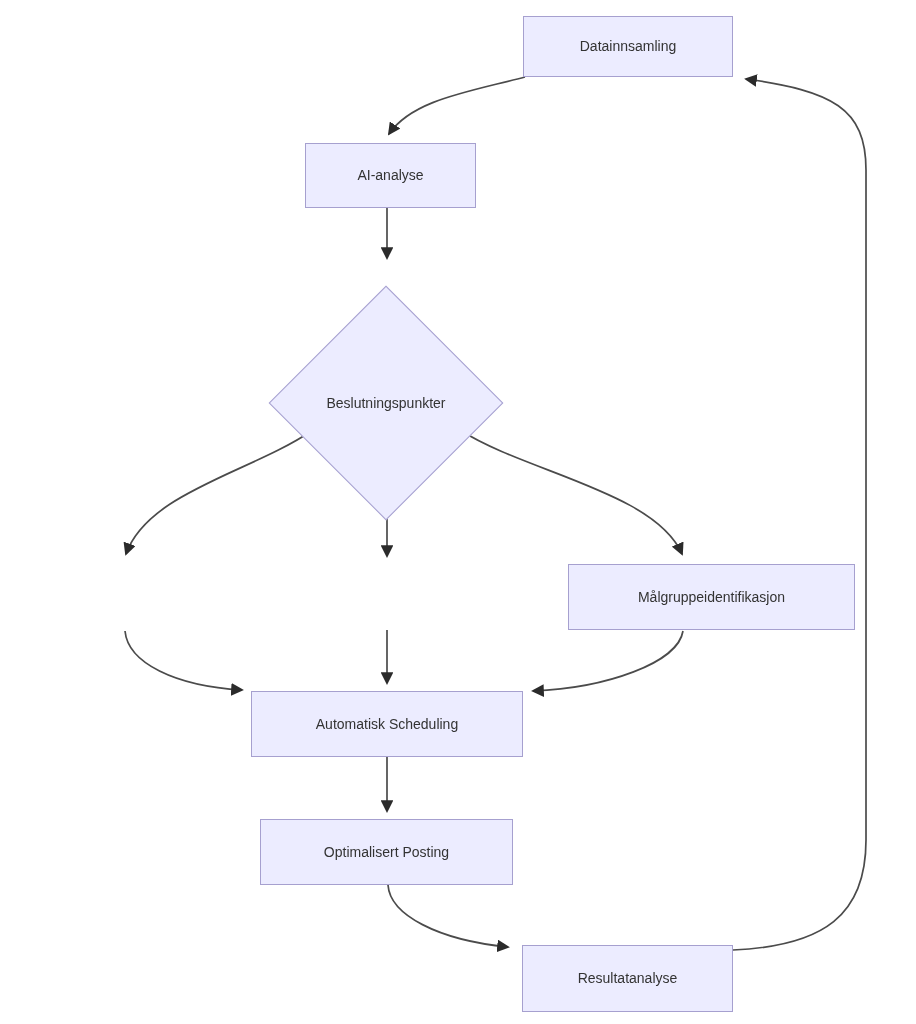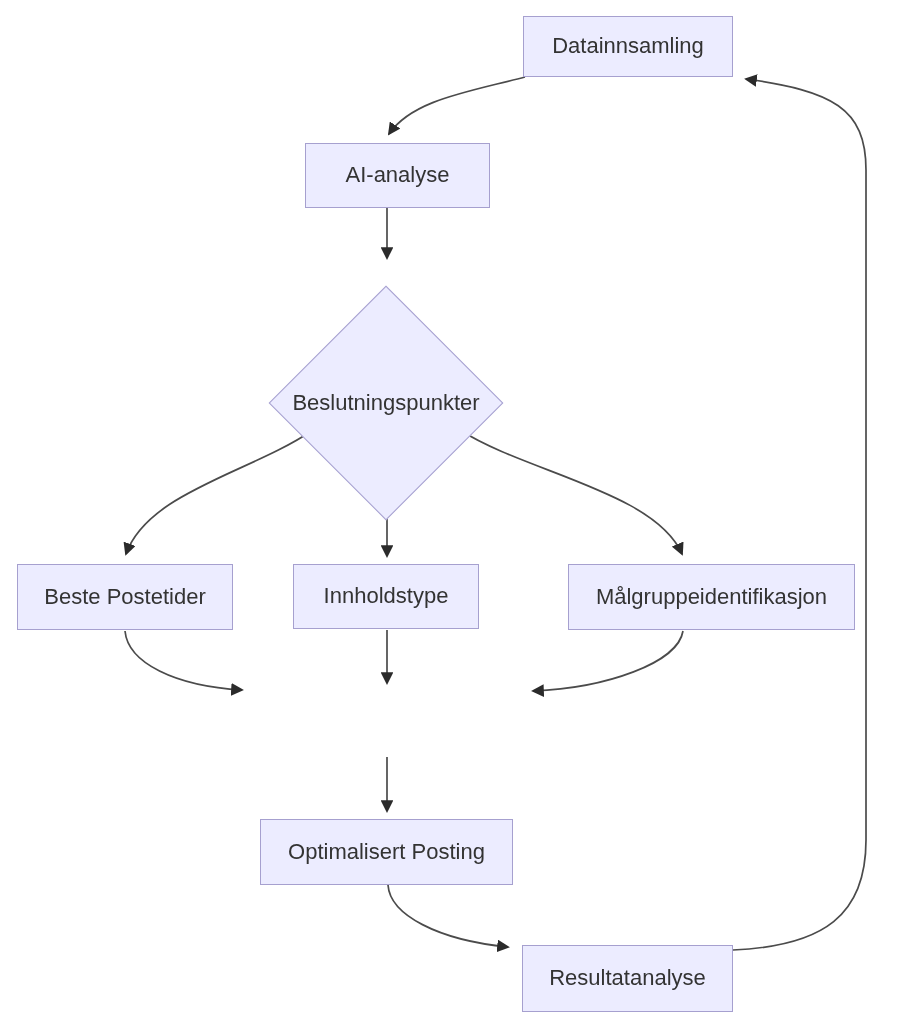--- a/index.html
+++ b/index.html
@@ -11,24 +11,24 @@
     --arrowhead-color:#2B2B2B;
   }
   *{margin:0;padding:0;box-sizing:border-box;}
   html,body{width:916px;height:1024px;background:var(--background);
     font-family:"Liberation Sans","DejaVu Sans",sans-serif;}
   .canvas{position:relative;width:916px;height:1024px;background:var(--background);overflow:hidden;}
   svg.edges{position:absolute;left:0;top:0;width:916px;height:1024px;pointer-events:none;}
   svg.edges path.edge{fill:none;stroke:var(--edge-color);stroke-width:1.7px;}
   .node{position:absolute;display:flex;align-items:center;justify-content:center;
     background:var(--node-fill);border:1.5px solid var(--node-border);
-    color:var(--text-color);font-size:22px;text-align:left;line-height:1.2;}
+    color:var(--text-color);font-size:14px;text-align:left;line-height:1.2;}
   
   #n-datainnsamling{left:523px;top:16px;width:210px;height:61px;}
-  #n-ai-analyse{left:305px;top:143px;width:185px;height:65px;}
+  #n-ai-analyse{left:305px;top:143px;width:171px;height:65px;}
   #n-beste-postetider{left:17px;top:564px;width:216px;height:66px;}
   #n-innholdstype{left:293px;top:564px;width:186px;height:65px;}
   #n-malgruppe{left:568px;top:564px;width:287px;height:66px;}
   #n-automatisk{left:251px;top:691px;width:272px;height:66px;}
   #n-optimalisert{left:260px;top:819px;width:253px;height:66px;}
   #n-resultatanalyse{left:522px;top:945px;width:211px;height:67px;}
   
   #n-beslutning{left:269px;top:286px;width:234px;height:234px;background:transparent;border:none;}
   #n-beslutning .diamond-shape{position:absolute;left:50%;top:50%;width:166px;height:166px;
     transform:translate(-50%,-50%) rotate(45deg);
@@ -65,32 +65,29 @@
 
   <div class="node" id="n-ai-analyse">
     <span class="label">AI-analyse</span>
   </div>
 
   <div class="node" id="n-beslutning">
     <div class="diamond-shape"></div>
     <span class="label">Beslutningspunkter</span>
   </div>
 
-  <div class="node" id="n-beste-postetider">
-    <span class="label">Beste Postetider</span>
-  </div>
 
-  <div class="node" id="n-innholdstype">
-    <span class="label">Innholdstype</span>
-  </div>
 
   <div class="node" id="n-malgruppe">
     <span class="label">Målgruppeidentifikasjon</span>
   </div>
 
+  <div class="node" id="n-automatisk">
+    <span class="label">Automatisk Scheduling</span>
+  </div>
 
   <div class="node" id="n-resultatanalyse">
     <span class="label">Resultatanalyse</span>
   </div>
 
   <div class="node" id="n-optimalisert">
     <span class="label">Optimalisert Posting</span>
   </div>
 
 </div>

